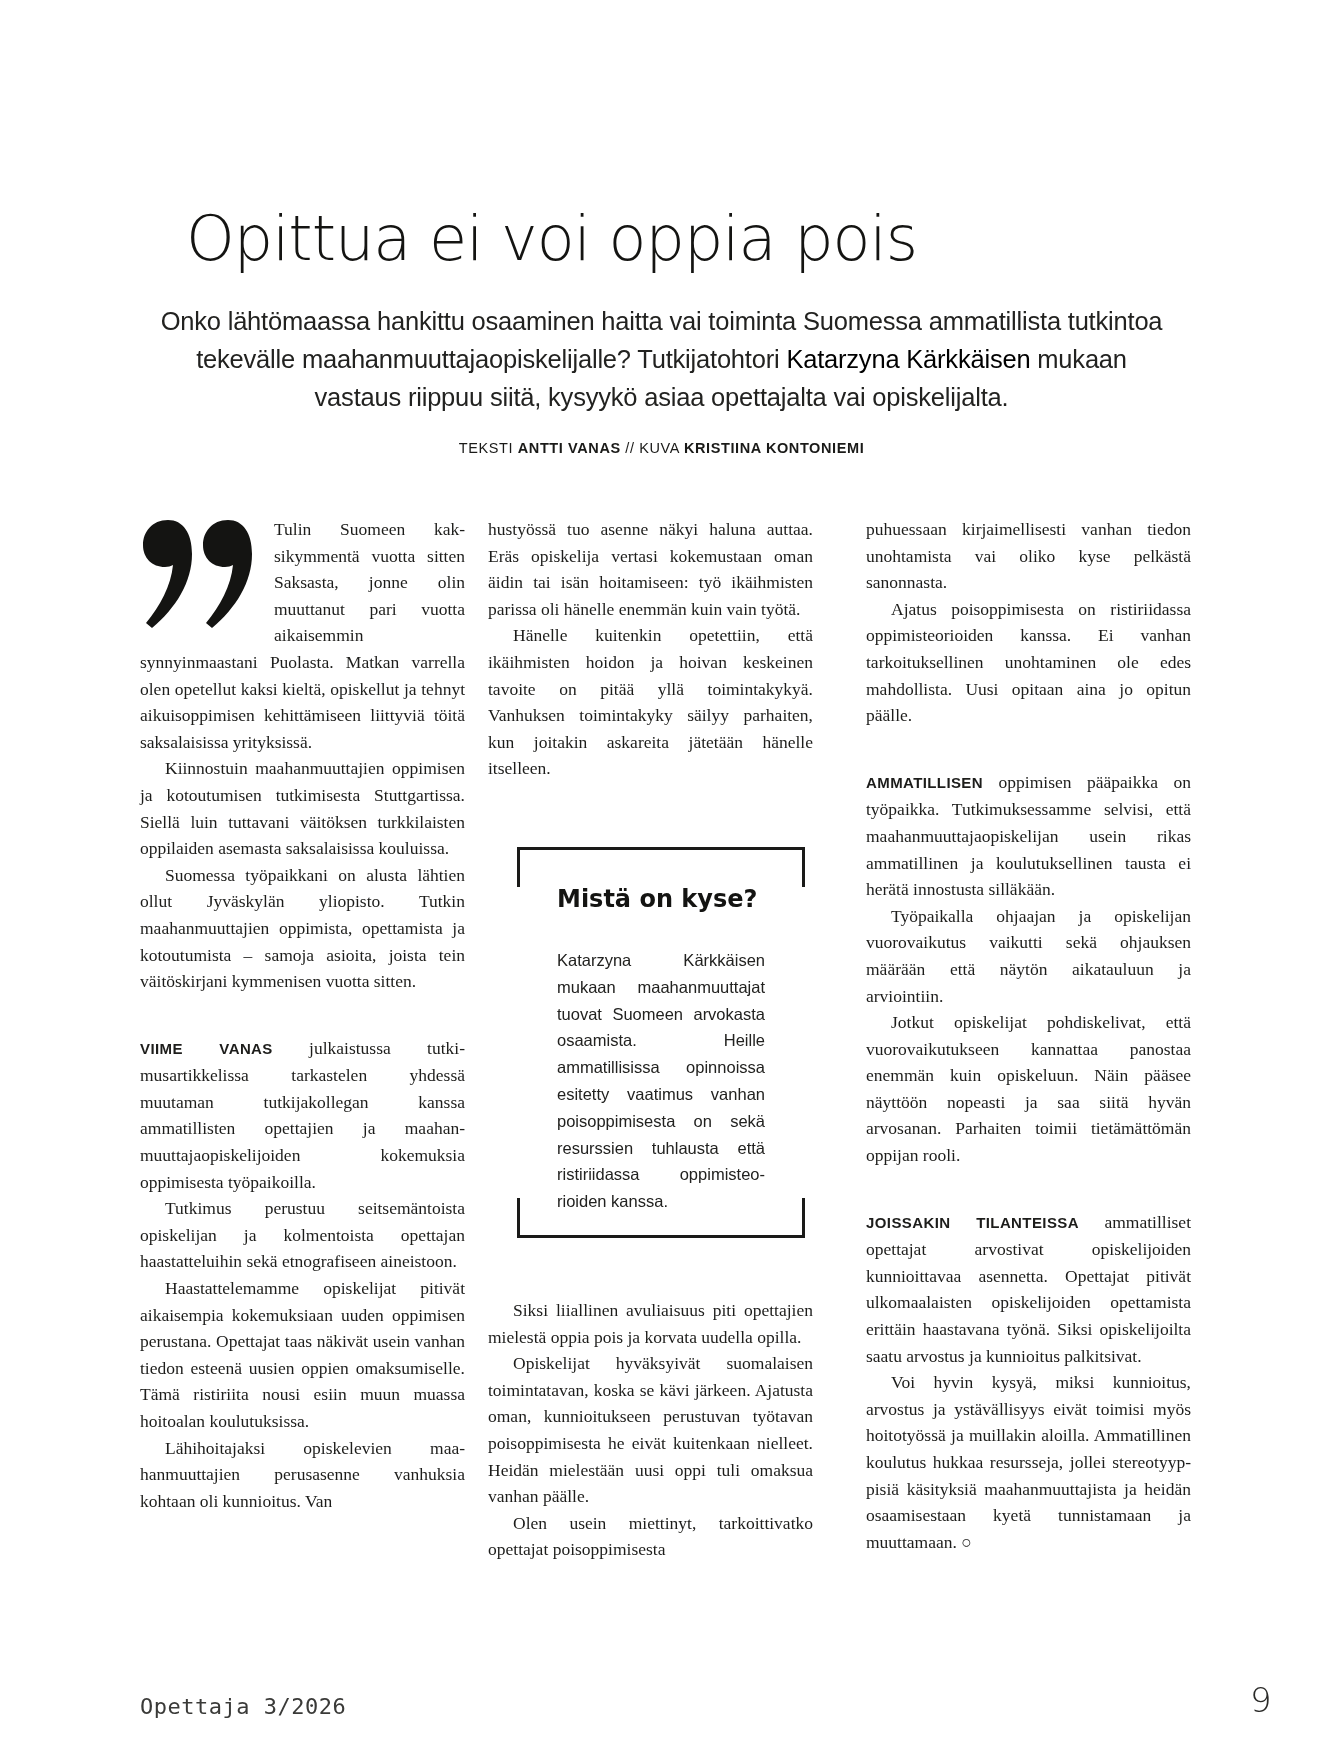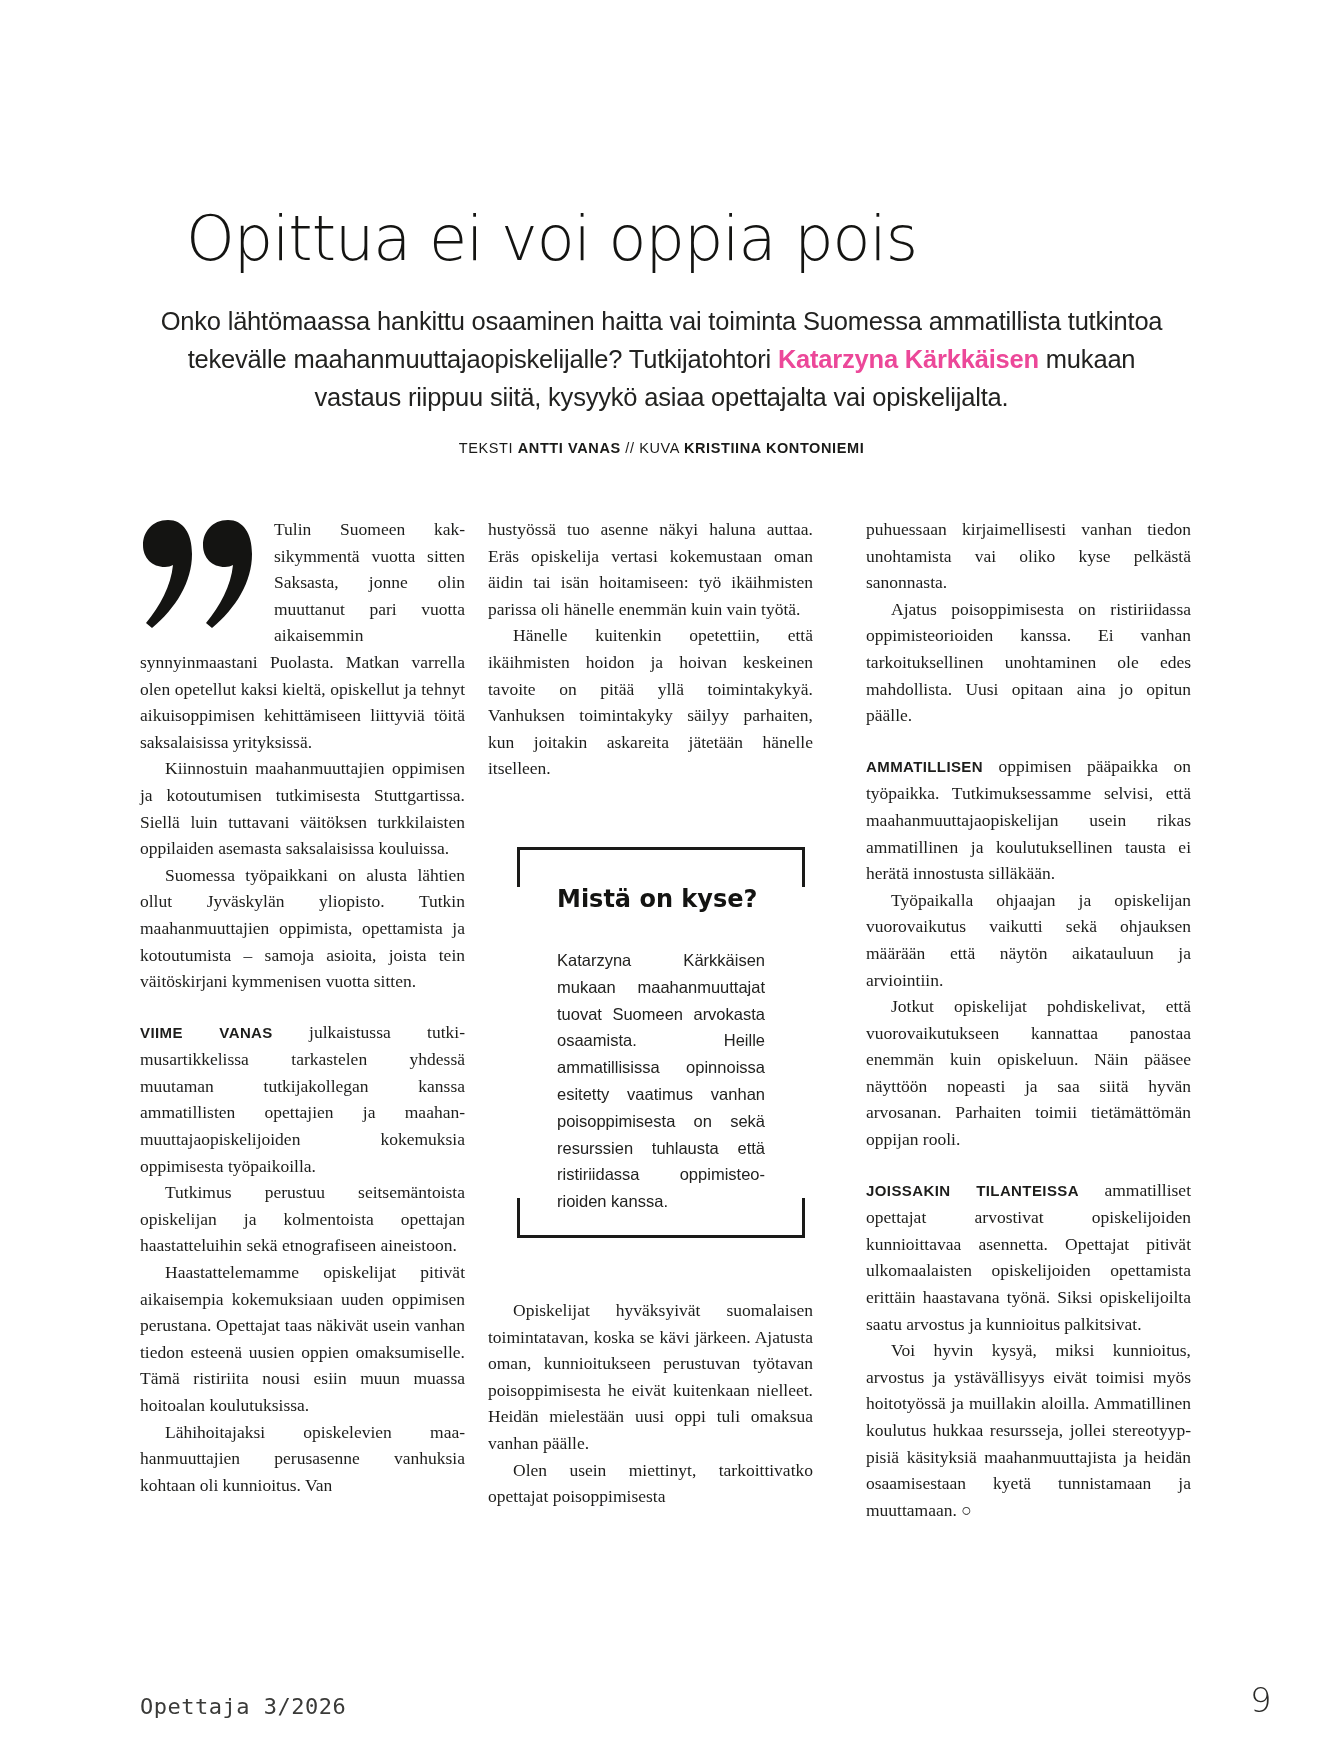--- a/index.html
+++ b/index.html
@@ -7,34 +7,34 @@
   .title {
     position: absolute; left: 0; width: 1103px; top: 205px; text-align: center;
     font-family: "DejaVu Sans", sans-serif; font-weight: 300; font-size: 62px; letter-spacing: -1px;
     color: #141412; margin: 0; line-height: 1.1;
   }
   .lead {
     position: absolute; left: 160px; width: 1003px; top: 302px; text-align: center;
     font-family: "Liberation Sans", sans-serif; font-size: 25.5px; line-height: 38px; color: #222220;
     letter-spacing: -0.2px; margin: 0;
   }
-  .lead b { font-weight: 700; color: #ec4899; }
+  .lead b { font-weight: 400; color: #000000; }
   .byline {
     position: absolute; left: 0; width: 1323px; top: 440px; text-align: center;
     font-family: "Liberation Sans", sans-serif; font-size: 14.5px; letter-spacing: 0.6px; color: #1a1a18;
   }
   .byline b { font-weight: 700; }
   .col {
     position: absolute; top: 516px; width: 325px;
     font-family: "Liberation Serif", serif; font-size: 17.5px; line-height: 26.6px; color: #1d1d1b;
     text-align: justify; hyphens: manual;
   }
   .col p { margin: 0; }
   .col p.ind { text-indent: 25px; }
-  .col p.gap { margin-top: 24px; }
+  .col p.gap { margin-top: 40px; }
   .caps { font-family: "Liberation Sans", sans-serif; font-weight: 700; font-size: 15px; letter-spacing: 0.4px; }
   #col1 { left: 140px; }
   #col2 { left: 488px; }
   #col3 { left: 866px; }
   .quote-mark {
     float: left; width: 120px; height: 112px; margin: 2px 14px 0 0;
   }
   .quote-mark svg { display: block; }
   .factbox {
     position: absolute; left: 517px; top: 847px; width: 288px; height: 391px;
@@ -100,20 +100,21 @@
   <div class="corner" style="left:0;top:0;width:3px;height:40px;"></div>
   <div class="corner" style="right:0;top:0;width:3px;height:40px;"></div>
   <div class="corner" style="left:0;bottom:0;width:288px;height:3px;"></div>
   <div class="corner" style="left:0;bottom:0;width:3px;height:40px;"></div>
   <div class="corner" style="right:0;bottom:0;width:3px;height:40px;"></div>
   <h2 class="fb-title">Mistä on kyse?</h2>
   <p class="fb-text">Katarzyna Kärkkäisen mukaan maahanmuutta­jat tuovat Suomeen arvo­kasta osaamista. Heille ammatillisissa opinnoissa esitetty vaatimus vanhan poisoppimisesta on sekä resurssien tuhlausta että ristiriidassa oppimisteo­rioiden kanssa.</p>
 </div>
 
 <div class="col" id="col2-lower" style="left:488px;">
+  <p class="ind">Siksi liiallinen avuliaisuus piti opettajien mielestä oppia pois ja kor­vata uudella opilla.</p>
   <p class="ind">Opiskelijat hyväksyivät suomalai­sen toimintatavan, koska se kävi jär­keen. Ajatusta oman, kunnioitukseen perustuvan työtavan poisoppimisesta he eivät kuitenkaan nielleet. Heidän mielestään uusi oppi tuli omaksua vanhan päälle.</p>
   <p class="ind">Olen usein miettinyt, tarkoit­tivatko opettajat poisoppimisesta</p>
 </div>
 
 <div class="col" id="col3">
   <p>puhuessaan kirjaimellisesti vanhan tiedon unohtamista vai oliko kyse pelkästä sanonnasta.</p>
   <p class="ind">Ajatus poisoppimisesta on ristirii­dassa oppimisteorioiden kanssa. Ei vanhan tarkoituksellinen unohtami­nen ole edes mahdollista. Uusi opi­taan aina jo opitun päälle.</p>
   <p class="gap"><span class="caps">AMMATILLISEN</span><span> oppimisen pääpaikka on työpaikka. Tutkimuksessamme selvisi, että maahanmuuttajaopiskeli­jan usein rikas ammatillinen ja kou­lutuksellinen tausta ei herätä innos­tusta silläkään.</span></p>
   <p class="ind">Työpaikalla ohjaajan ja opiskelijan vuorovaikutus vaikutti sekä ohjauk­sen määrään että näytön aikatauluun ja arviointiin.</p>
   <p class="ind">Jotkut opiskelijat pohdiskelivat, että vuorovaikutukseen kannattaa panostaa enemmän kuin opiskeluun. Näin pääsee näyttöön nopeasti ja saa siitä hyvän arvosanan. Parhaiten toi­mii tietämättömän oppijan rooli.</p>

